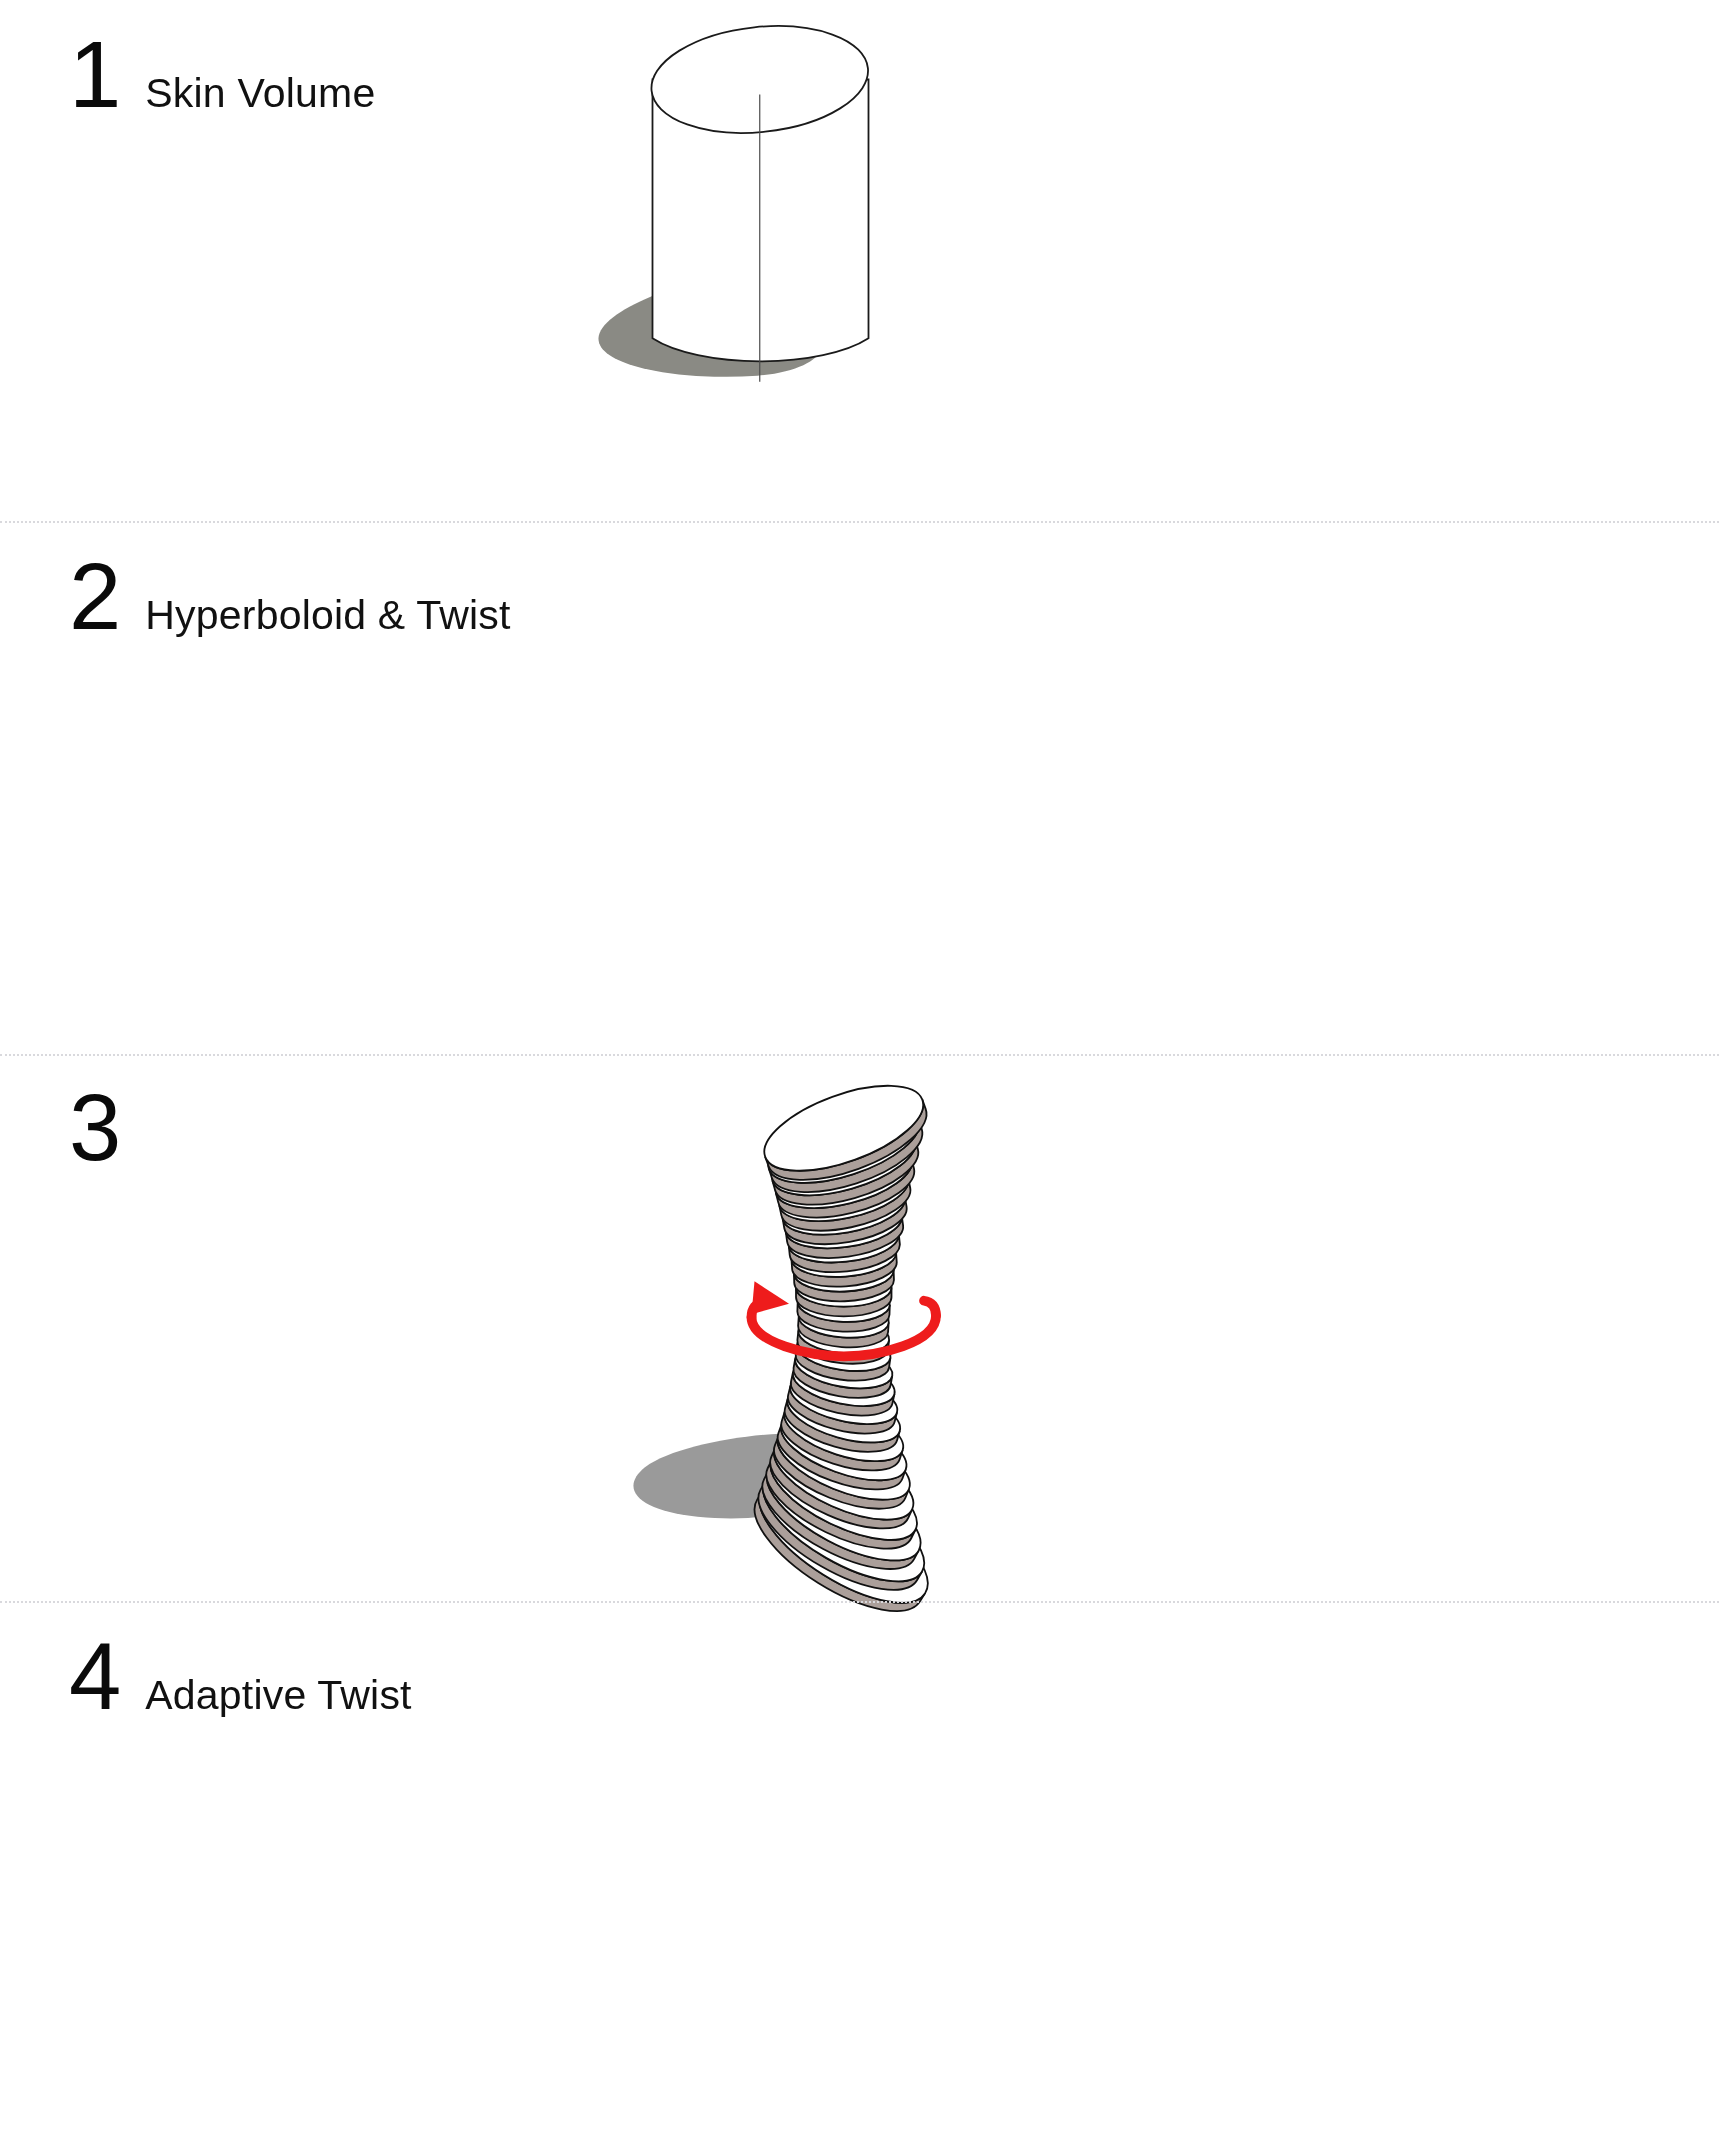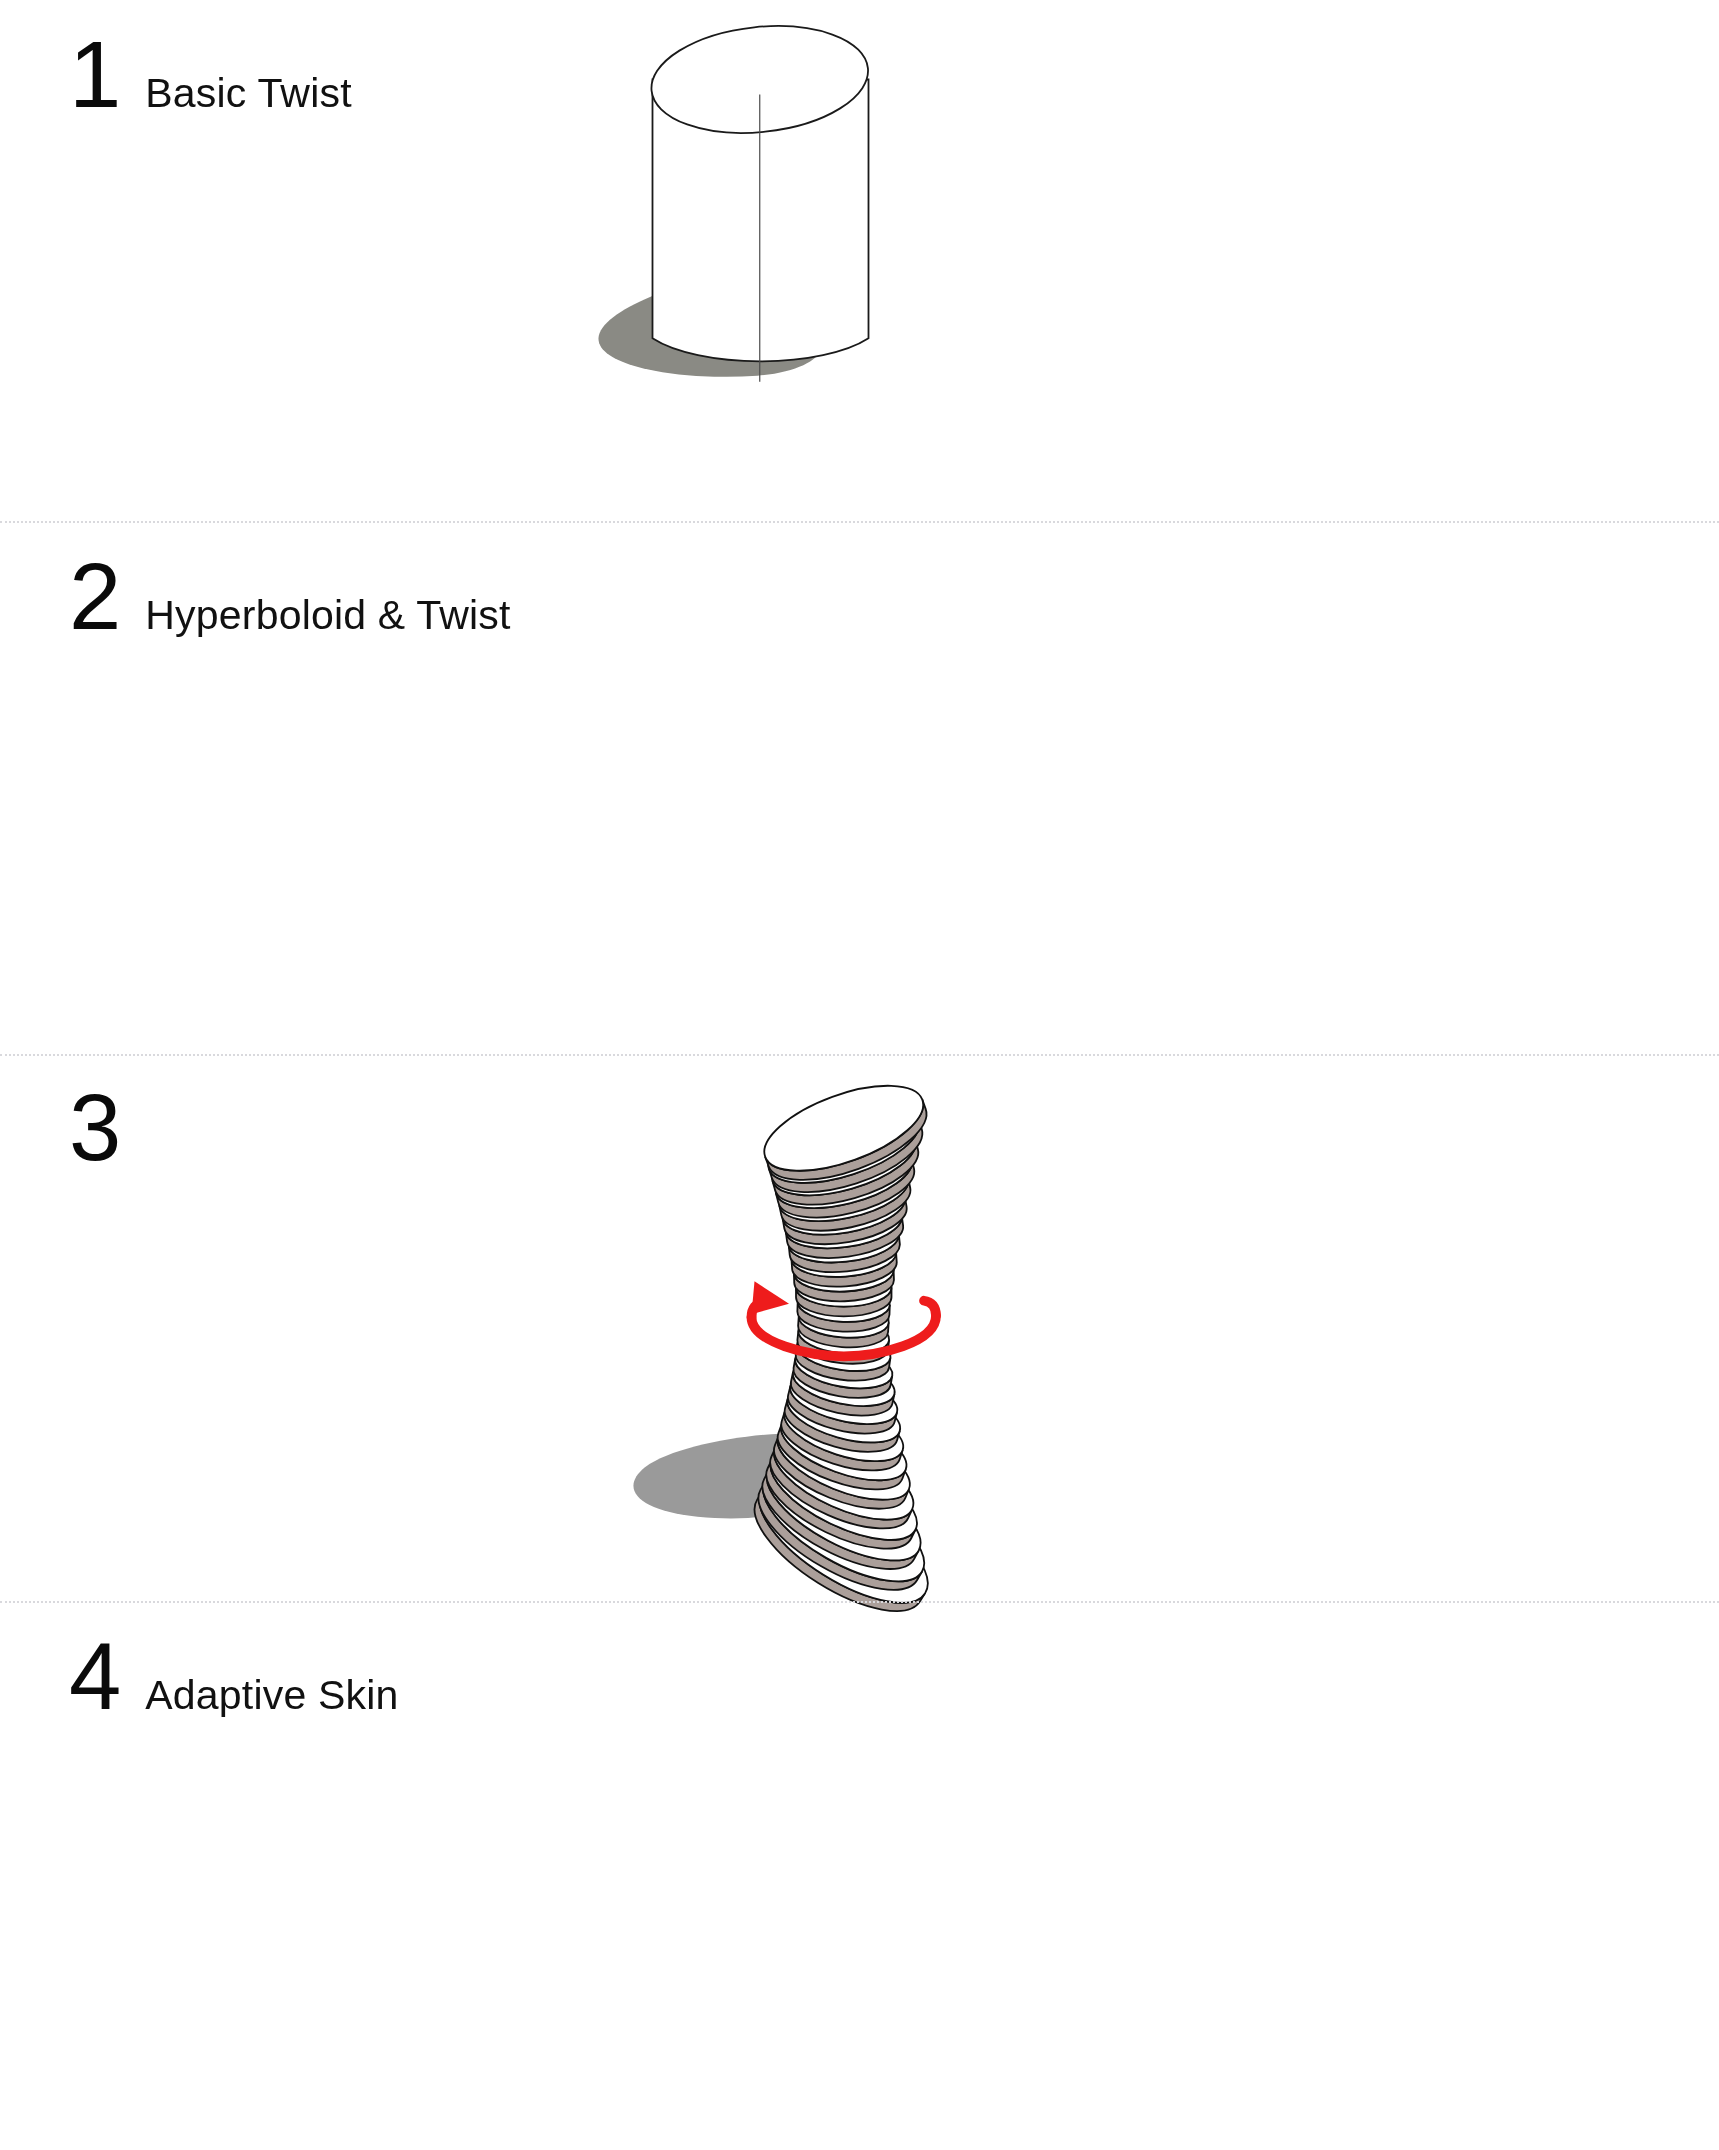--- a/index.html
+++ b/index.html
@@ -88,21 +88,21 @@
   }
 </style>
 </head>
 <body>
 
 <div class="sheet">
 
   <div class="step" style="top:0px;height:522px;">
     <div class="step-head" style="left:69px;top:30px;">
       <span class="step-num">1</span>
-      <span class="step-label">Basic Twist</span>
+      <span class="step-label">Skin Volume</span>
     </div>
 
     <div class="stage p1">
       <svg width="525" height="518" viewBox="0 0 700 690">
 
         <g>
           <path d="M 330 330 C 200 345 40 395 38 440 C 37 478 150 497 250 490 C 300 486 330 470 335 455 Z" fill="#8a8a84"></path>
         </g>
 
         <g>
@@ -501,19 +501,19 @@
             </g>
         </g>
       </svg>
     </div>
     <div class="divider" style="top:547px;"></div>
   </div>
 
   <div class="step" style="top:1602px;height:549px;">
     <div class="step-head" style="left:69px;top:30px;">
       <span class="step-num">4</span>
-      <span class="step-label">Adaptive Skin</span>
+      <span class="step-label">Adaptive Twist</span>
     </div>
 
   </div>
 
 </div>
 
 
 </body></html>

